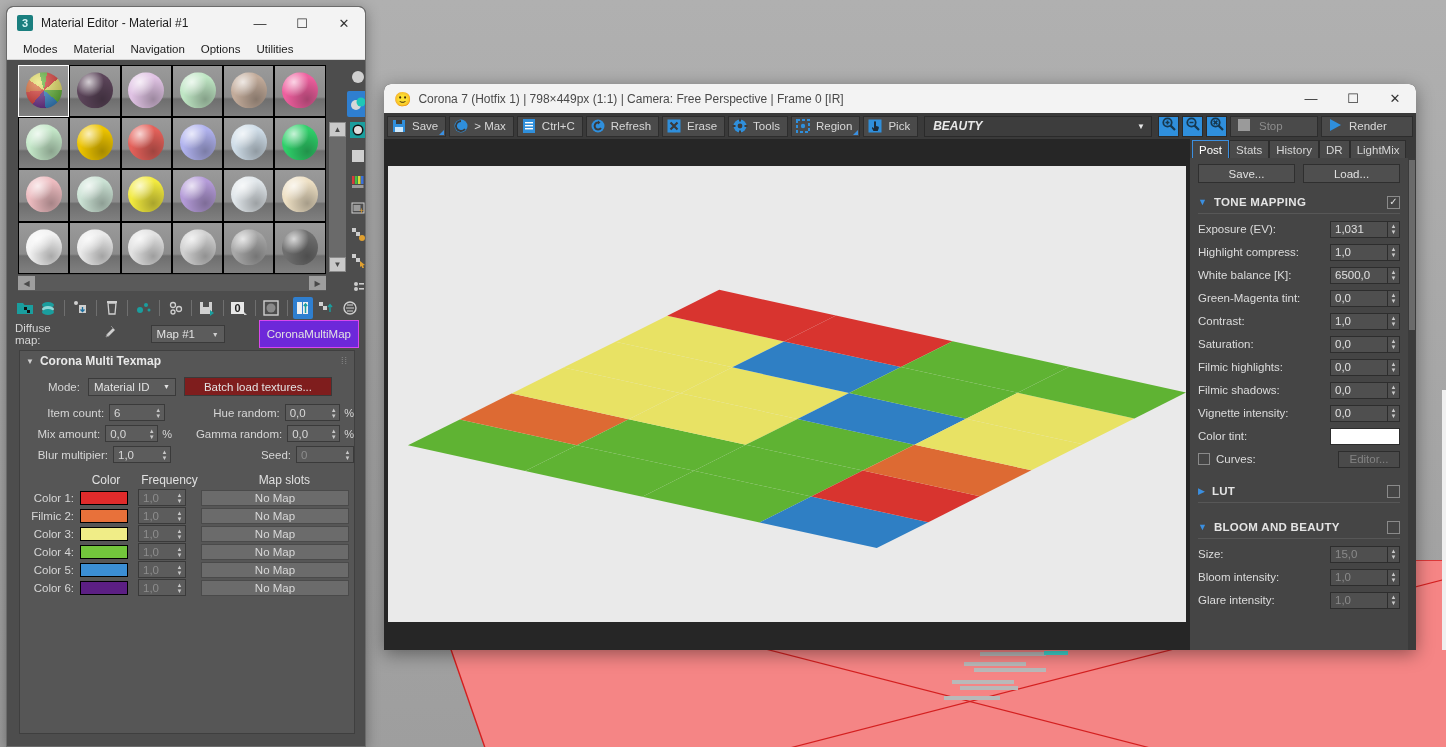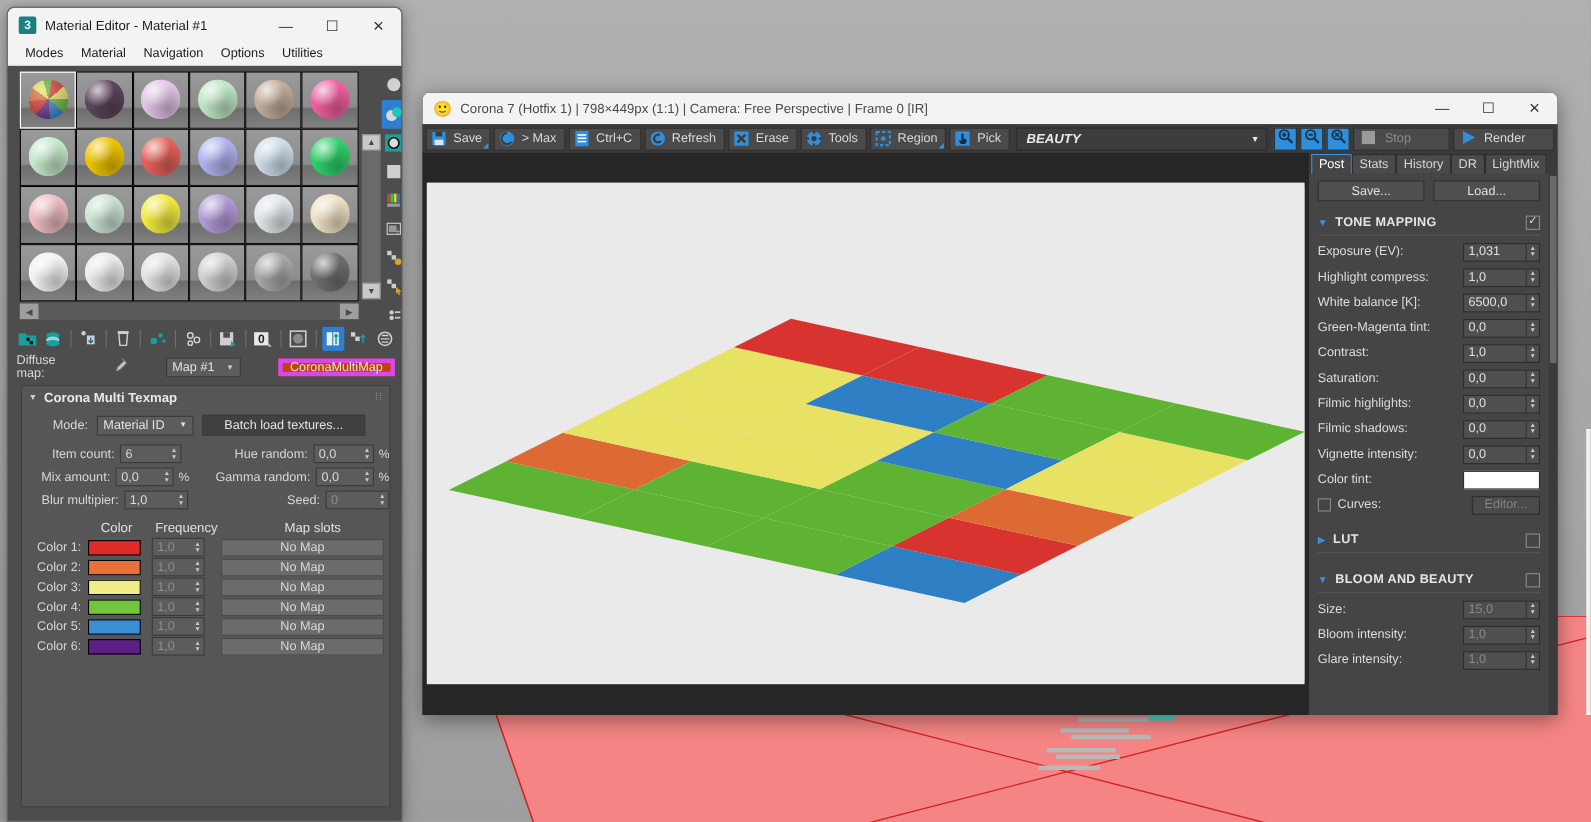--- a/index.html
+++ b/index.html
@@ -102,21 +102,21 @@
   #diffuse-row { position: absolute; left: 8px; top: 264px; right: 6px; height: 20px;
     display: flex; align-items: center; gap: 28px; }
   .lbl { font-size: 11.5px; color: #d6d6d6; }
   #dm-combo {
     width: 148px; height: 18px; background: #5c5c5c; border: 1px solid #3a3a3a;
     color: #e2e2e2; font-size: 11.5px; padding-left: 5px; display: flex; align-items: center;
     justify-content: space-between; margin-left: 8px;
   }
   #dm-combo .caret { font-size: 7px; margin-right: 5px; color: #cfcfcf; }
   #dm-type {
-    margin-left: 6px; height: 16px; background: #c2410c; border: 4px solid #d946ef;
+    margin-left: 6px; height: 28px; background: #6d28d9; border: 1px solid #d946ef;
     color: #e2e2e2; font-size: 11.5px; padding: 0 7px; display: flex; align-items: center;
   }
 
   
   #rollout {
     position: absolute; left: 12px; top: 290px; right: 10px; bottom: 12px;
     background: #565656; border: 1px solid #3f3f3f;
   }
   #rollout-head { height: 20px; display: flex; align-items: center; padding-left: 6px; }
   #rollout-head .tri { color: #cfcfcf; font-size: 8px; margin-right: 6px; }
@@ -124,21 +124,21 @@
   #rollout-grip { margin-left: auto; margin-right: 6px; color: #8e8e8e; font-size: 9px; letter-spacing: 1px;}
 
   #mode-row { display: flex; align-items: center; padding: 6px 0 0 28px; gap: 8px; }
   #mode-combo {
     width: 88px; height: 18px; background: #5c5c5c; border: 1px solid #3a3a3a;
     color: #e2e2e2; font-size: 11.5px; padding-left: 5px; display: flex; align-items: center;
     justify-content: space-between;
   }
   #mode-combo .caret { font-size: 7px; margin-right: 5px; }
   .btn {
-    background: #404040; border: 1px solid #3a3a3a; color: #e2e2e2;
+    background: #7f1d1d; border: 1px solid #3a3a3a; color: #e2e2e2;
     font-size: 11.5px; height: 19px; display: flex; align-items: center; justify-content: center;
   }
   #batch-btn { width: 148px; }
 
   
   #num-grid { position: absolute; left: 0; top: 52px; width: 100%; }
   .num-line { display: flex; align-items: center; height: 19px; margin-bottom: 2px; }
   .num-lbl { font-size: 11.5px; color: #d6d6d6; text-align: right; }
   .spin {
     background: #5c5c5c; border: 1px solid #3a3a3a; height: 17px;
@@ -642,21 +642,21 @@
             <div class="ct-row">
               <span class="ct-name">Color 1:</span>
               <div class="swatch" style="background: rgb(224, 43, 43);"></div>
               <div class="spin dim freq">
                 <span class="val">1,0</span>
                 <span class="arrows">▲<br>▼</span>
               </div>
               <div class="mapslot">No Map</div>
             </div>
             <div class="ct-row">
-              <span class="ct-name">Color 2:</span>
+              <span class="ct-name">Filmic 2:</span>
               <div class="swatch" style="background: rgb(232, 113, 58);"></div>
               <div class="spin dim freq">
                 <span class="val">1,0</span>
                 <span class="arrows">▲<br>▼</span>
               </div>
               <div class="mapslot">No Map</div>
             </div>
             <div class="ct-row">
               <span class="ct-name">Color 3:</span>
               <div class="swatch" style="background: rgb(240, 237, 135);"></div>

